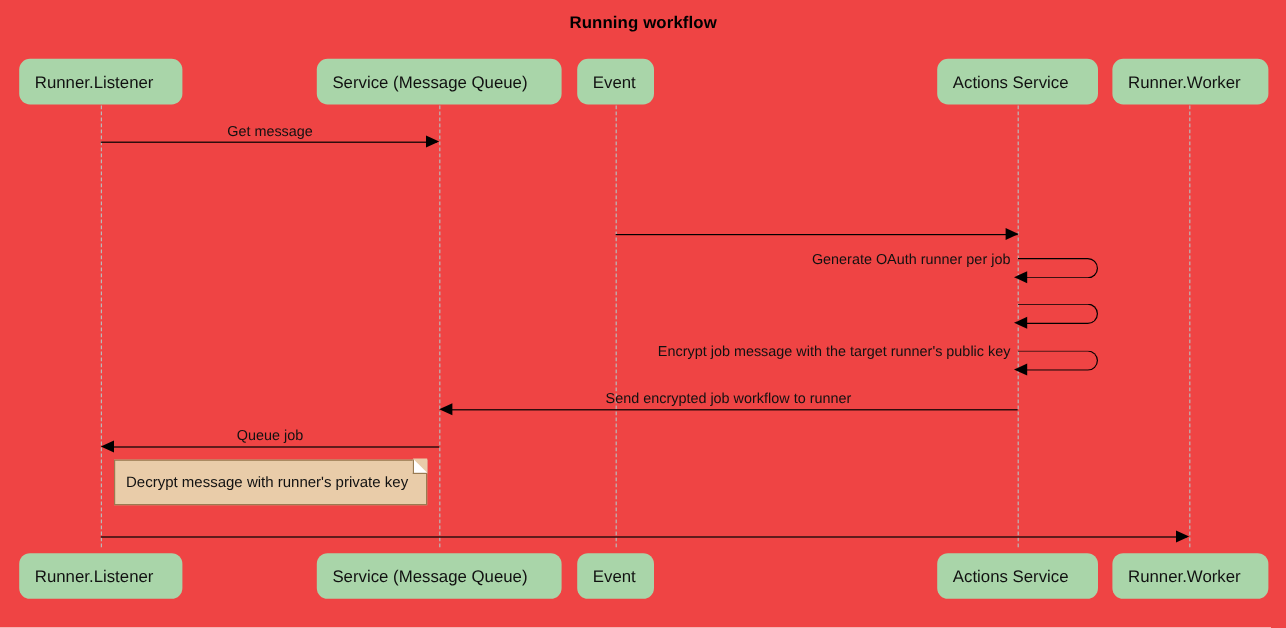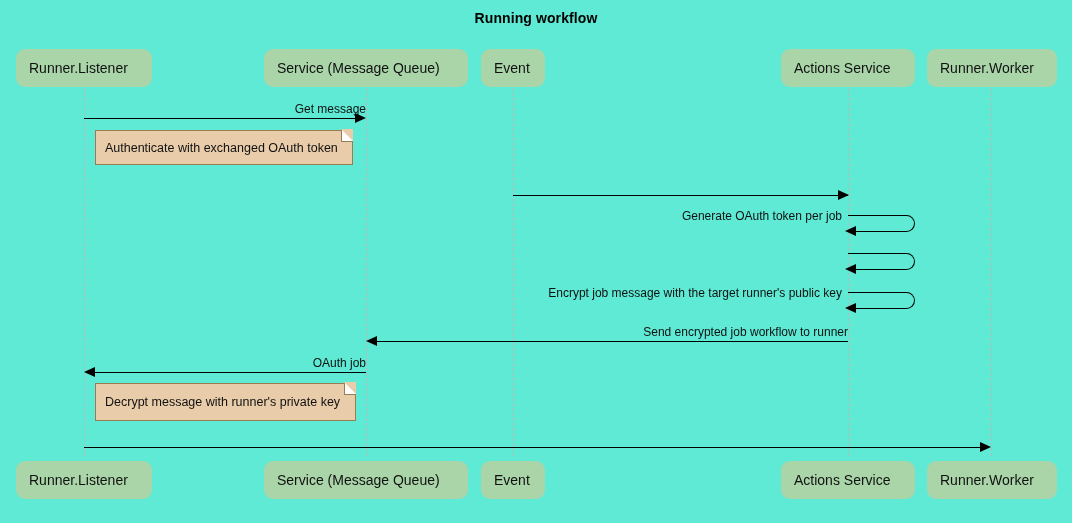--- a/index.html
+++ b/index.html
@@ -8,21 +8,21 @@
     background: #ffffff;
   }
   body {
     font-family: "Liberation Sans", sans-serif;
     color: #1a1a1a;
   }
   #canvas {
     position: relative;
     width: 1072px;
     height: 523px;
-    background: #5eead4;
+    background: #ef4444;
     overflow: hidden;
     text-decoration: underline;
   }
   
   .diagram-title {
     position: absolute;
     left: 0;
     top: 10px;
     width: 1072px;
     text-align: center;
@@ -71,21 +71,21 @@
     border-left: 11px solid #000000;
   }
   .arrow-head.left {
     border-right: 11px solid #000000;
   }
   .msg-label {
     position: absolute;
     font-size: 12px;
     color: #111111;
     white-space: nowrap;
-    text-align: right;
+    text-align: center;
   }
   .msg-label.right-align {
     text-align: right;
   }
   
   .self-loop {
     position: absolute;
     box-sizing: border-box;
     border: 1.6px solid #000000;
     border-left: none;
@@ -170,44 +170,40 @@
     <span>Actions Service</span>
   </div>
   <div class="participant" style="left:927px; top:461px; width:130px;">
     <span>Runner.Worker</span>
   </div>
 
   <div class="msg-label" style="left:84px; top:102px; width:282px;">Get message</div>
   <div class="msg-line" style="left:84px; top:118px; width:280px;"></div>
   <div class="arrow-head right" style="left:355px; top:113px;"></div>
 
-  <div class="note" style="left:95px; top:130px; width:258px; height:35px;">
-    <div class="fold"></div>
-    <div class="note-text">Authenticate with exchanged OAuth token</div>
-  </div>
 
   <div class="msg-line" style="left:513px; top:195px; width:335px;"></div>
   <div class="arrow-head right" style="left:838px; top:190px;"></div>
 
-  <div class="msg-label right-align" style="left:448px; top:209px; width:394px;">Generate OAuth token per job</div>
+  <div class="msg-label right-align" style="left:448px; top:209px; width:394px;">Generate OAuth runner per job</div>
   <div class="self-loop" style="left:848px; top:215px; width:67px; height:17px;"></div>
   <div class="arrow-head left" style="left:845px; top:226px;"></div>
 
   <div class="self-loop" style="left:848px; top:253px; width:67px; height:17px;"></div>
   <div class="arrow-head left" style="left:845px; top:264px;"></div>
 
   <div class="msg-label right-align" style="left:448px; top:286px; width:394px;">Encrypt job message with the target runner's public key</div>
   <div class="self-loop" style="left:848px; top:292px; width:67px; height:17px;"></div>
   <div class="arrow-head left" style="left:845px; top:303px;"></div>
 
   <div class="msg-label" style="left:366px; top:325px; width:482px;">Send encrypted job workflow to runner</div>
   <div class="msg-line" style="left:369px; top:341px; width:479px;"></div>
   <div class="arrow-head left" style="left:366px; top:336px;"></div>
 
-  <div class="msg-label" style="left:84px; top:356px; width:282px;">OAuth job</div>
+  <div class="msg-label" style="left:84px; top:356px; width:282px;">Queue job</div>
   <div class="msg-line" style="left:87px; top:372px; width:279px;"></div>
   <div class="arrow-head left" style="left:84px; top:367px;"></div>
 
   <div class="note" style="left:95px; top:383px; width:261px; height:38px;">
     <div class="fold"></div>
     <div class="note-text">Decrypt message with runner's private key</div>
   </div>
 
   <div class="msg-line" style="left:84px; top:447px; width:905px;"></div>
   <div class="arrow-head right" style="left:980px; top:442px;"></div>

